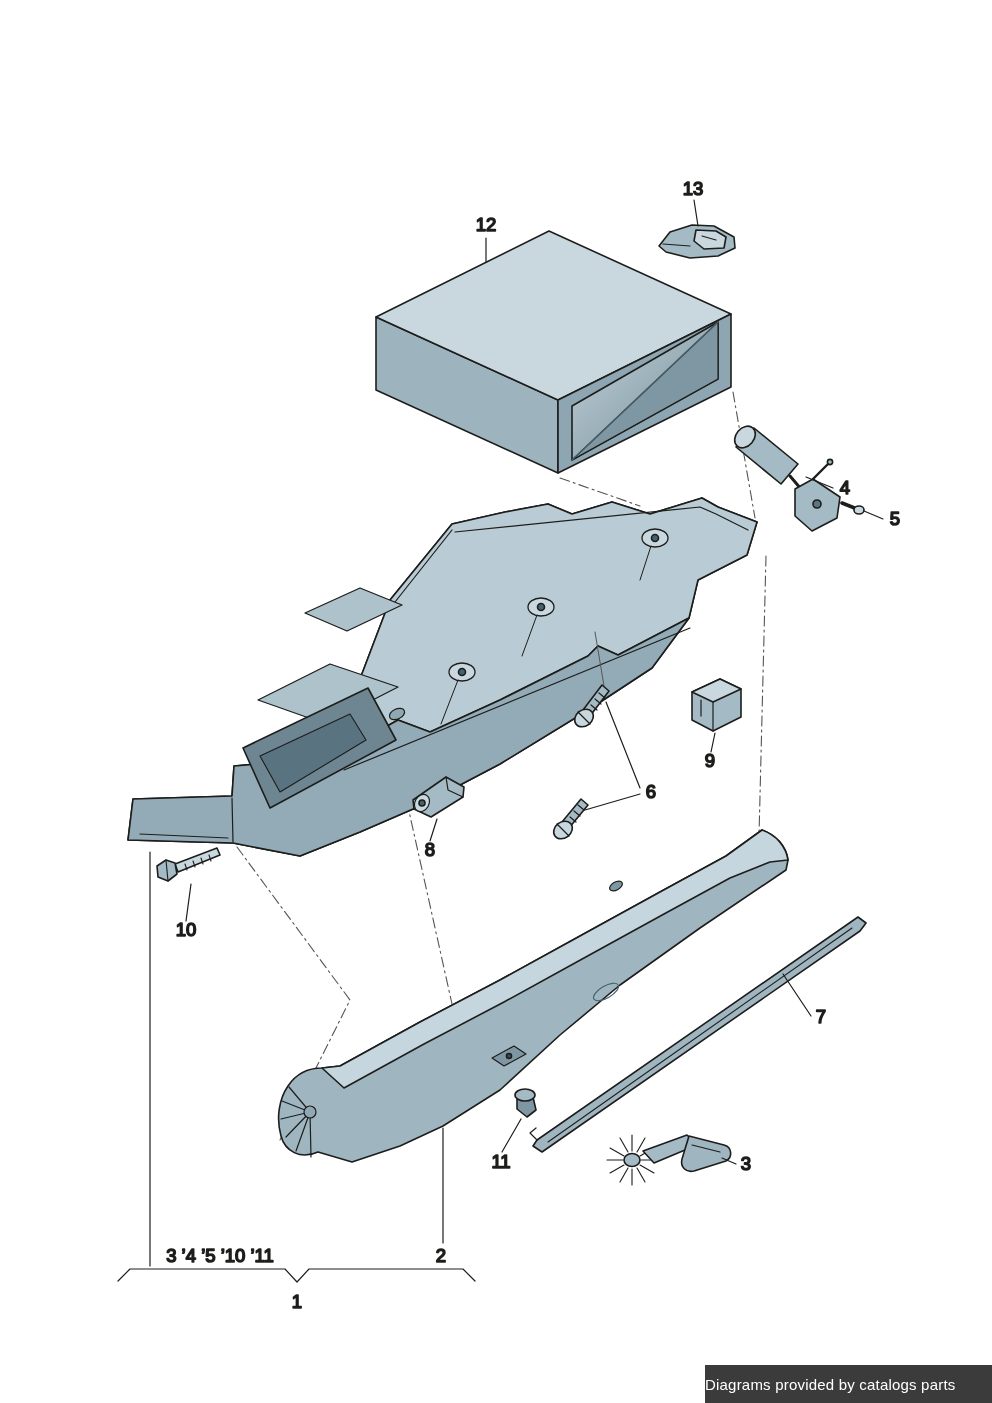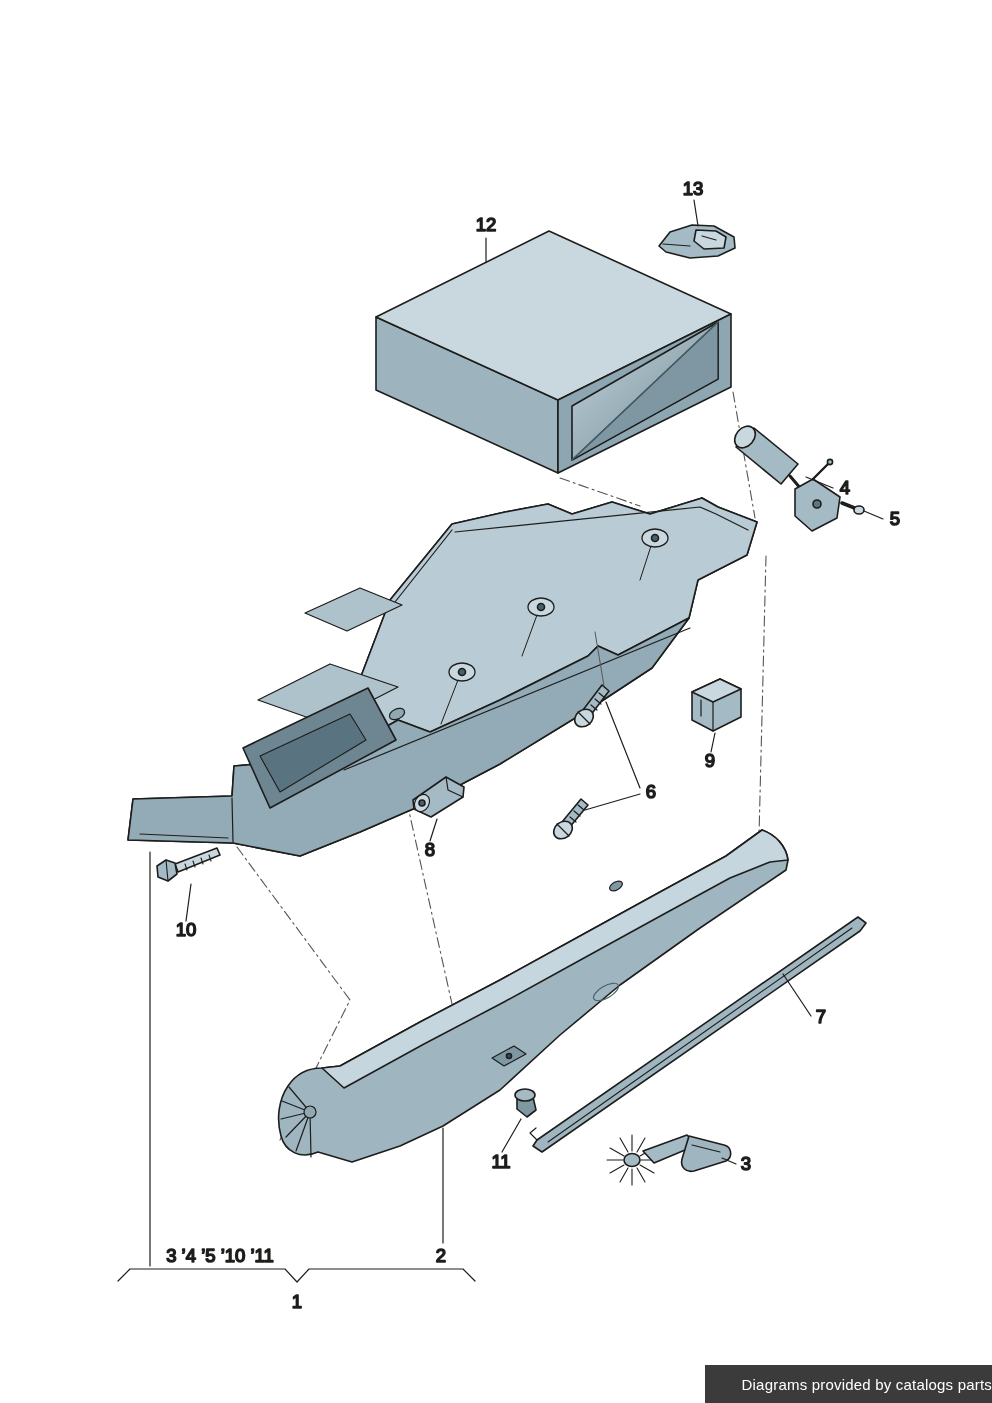--- a/index.html
+++ b/index.html
@@ -3,21 +3,21 @@
 <meta charset="utf-8">
 <style>
   * { margin:0; padding:0; box-sizing:border-box; }
   html,body { background:#ffffff; font-family:"Liberation Sans", sans-serif; }
   .page { position:relative; width:992px; height:1403px; background:#ffffff; overflow:hidden; }
   .page svg { position:absolute; left:0; top:0; }
   svg text { font-family:"Liberation Sans", sans-serif; font-size:18.5px; fill:#1c1c1c; }
   .footer-bar {
     position:absolute; left:705px; top:1365px; width:287px; height:38px;
     background:#3b3b3b; color:#ffffff; display:flex; align-items:center;
-    justify-content:flex-end; font-size:15px; letter-spacing:.2px;
+    justify-content:flex-start; font-size:15px; letter-spacing:.2px;
   }
 </style>
 </head>
 <body>
 
 <div class="page">
 <svg width="992" height="1403" viewBox="0 0 992 1403">
   <defs>
     <linearGradient id="ductInt" x1="0" y1="0" x2="1" y2="1">
       <stop offset="0" stop-color="#c6d6dd"></stop>

